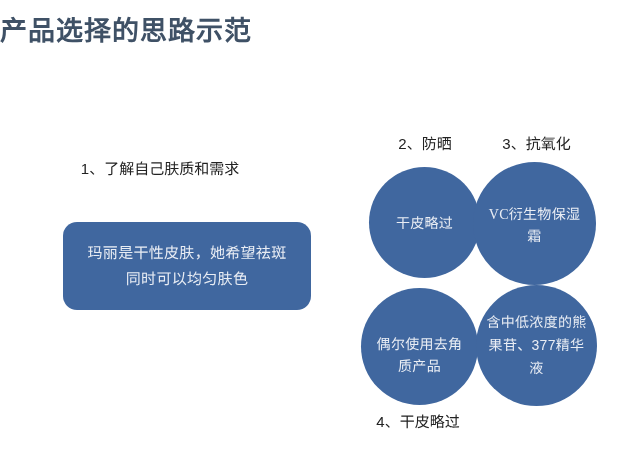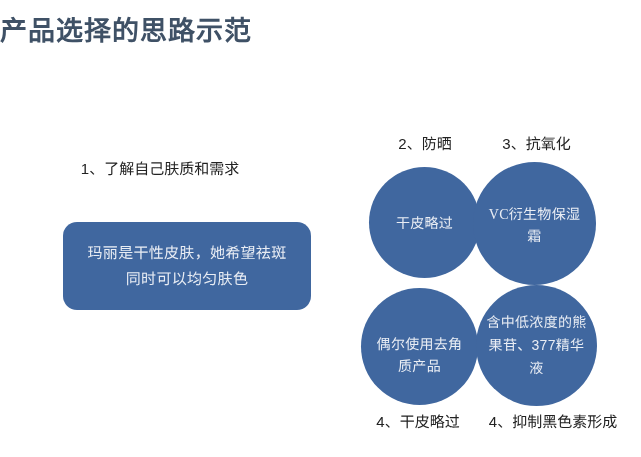--- a/index.html
+++ b/index.html
@@ -199,15 +199,14 @@
   <div class="circle" id="circle-exfoliate">
     <span class="c-text">偶尔使用去角质产品</span>
   </div>
 
   <div class="circle" id="circle-melanin">
     <span class="c-text">含中低浓度的熊果苷、377精华液</span>
   </div>
 
   <div class="caption" id="caption-dryskin">4、干皮略过</div>
 
-  <div class="caption" id="caption-melanin">4、抑制黑色素形成</div>
 
 </div>
 
 </body></html>

